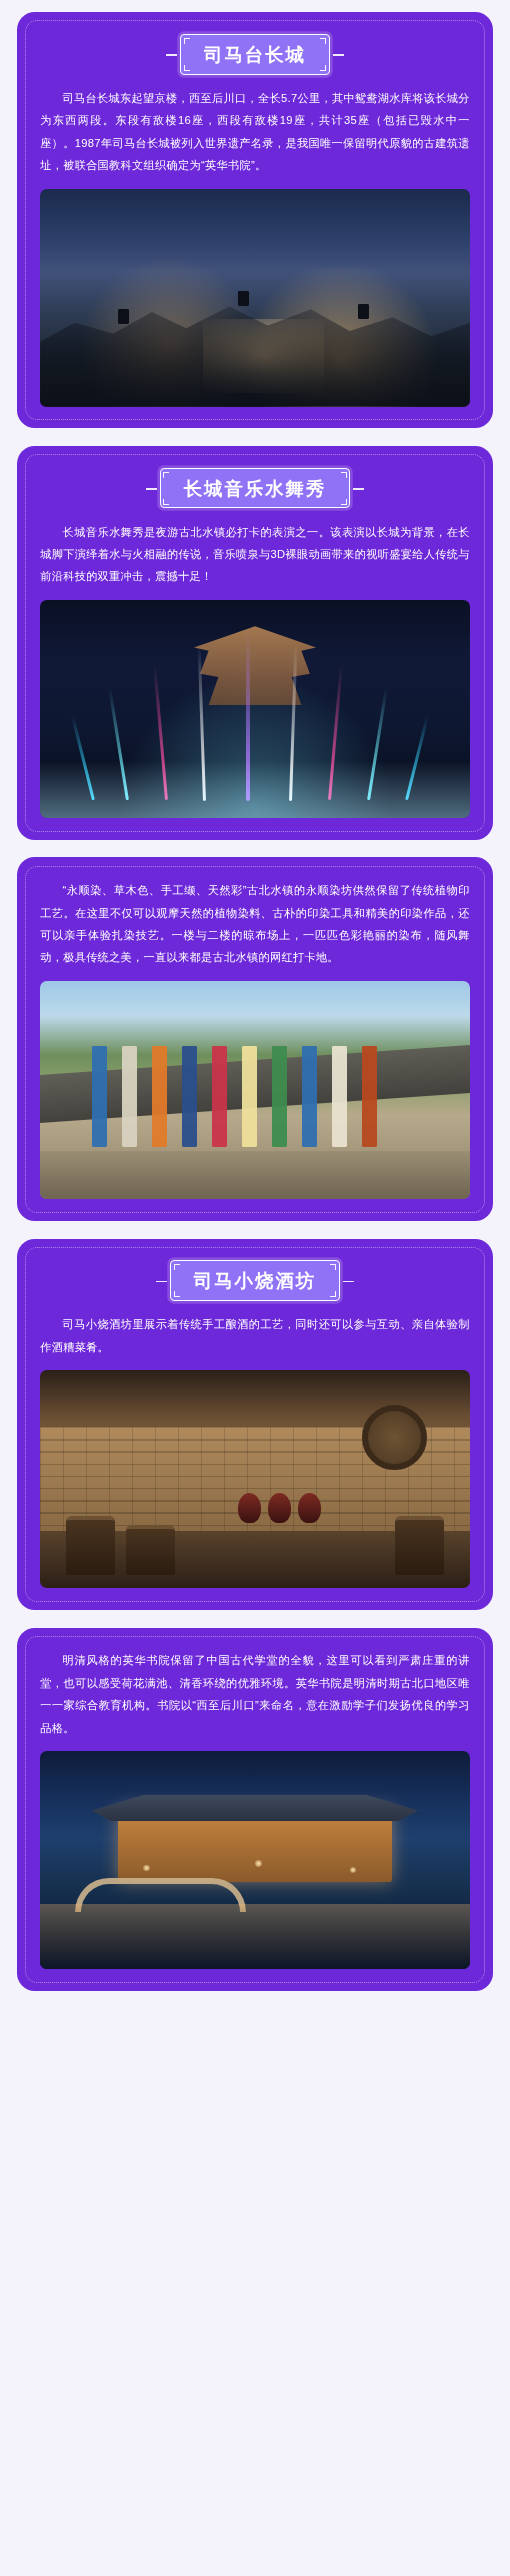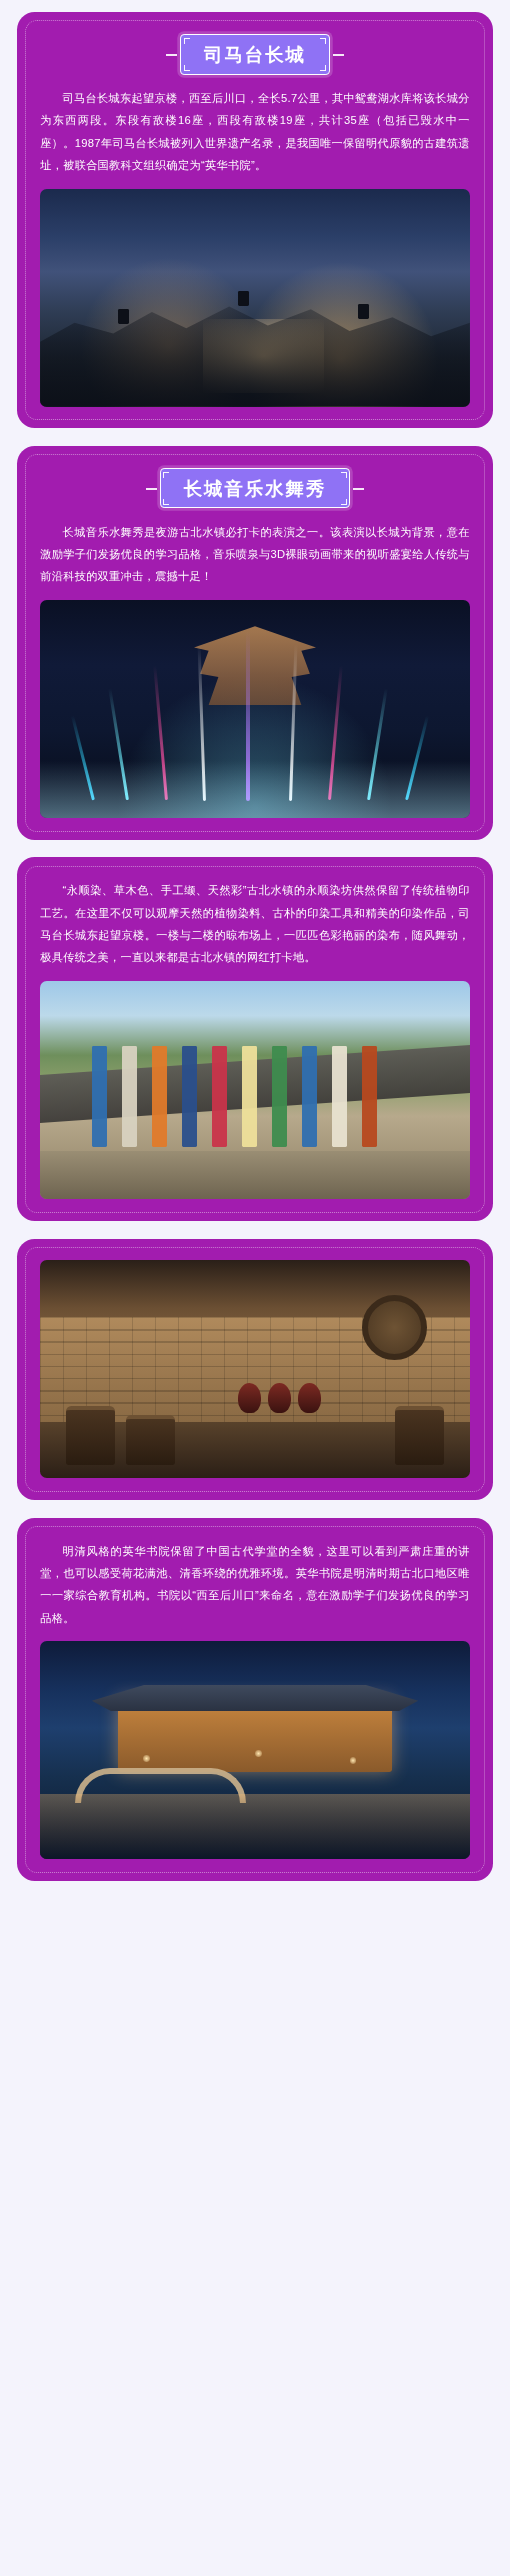--- a/index.html
+++ b/index.html
@@ -12,21 +12,21 @@
     width: 510px;
     min-height: 2576px;
     padding: 12.2px 0 20.4px 0;
     background: #f4f3fc;
   }
 
   .card {
     position: relative;
     width: 476px;
     margin: 0 auto 17.7px auto;
-    background: #a21caf;
+    background: #6d28d9;
     border-radius: 17.7px;
     padding: 17.7px 12.2px 17.7px 12.2px;
   }
   
   .card::before {
     content: "";
     position: absolute;
     left: 8.2px; right: 8.2px; top: 8.2px; bottom: 8.2px;
     border: 1.4px dotted rgba(255,255,255,0.45);
     border-radius: 12.2px;
@@ -239,61 +239,65 @@
 
     </div>
   </div>
 </div>
 
 <div class="card">
   <div class="card-inner">
     <div class="title-wrap">
       <div class="title-plate">长城音乐水舞秀<span class="corner tl"></span><span class="corner tr"></span><span class="corner bl"></span><span class="corner br"></span></div>
     </div>
-    <div class="body-text">长城音乐水舞秀是夜游古北水镇必打卡的表演之一。该表演以长城为背景，意在激励学子们发扬优良的学习品格，音乐喷泉与3D裸眼动画带来的视听盛宴给人传统与前沿科技的双重冲击，震撼十足！</div>
+    <div class="body-text">长城音乐水舞秀是夜游古北水镇必打卡的表演之一。该表演以长城为背景，在长城脚下演绎着水与火相融的传说，音乐喷泉与3D裸眼动画带来的视听盛宴给人传统与前沿科技的双重冲击，震撼十足！</div>
     <div class="photo ph-fountain">
       <div class="pagoda"></div>
       <div class="jet" style="left:12%; height:40%; background:linear-gradient(to top,#32d6ff,rgba(50,214,255,0)); transform:rotate(-14deg);"></div>
       <div class="jet" style="left:20%; height:52%; background:linear-gradient(to top,#6ff0ff,rgba(111,240,255,0)); transform:rotate(-9deg);"></div>
       <div class="jet" style="left:29%; height:62%; background:linear-gradient(to top,#ff4fa3,rgba(255,79,163,0)); transform:rotate(-5deg);"></div>
       <div class="jet" style="left:38%; height:72%; background:linear-gradient(to top,#ffffff,rgba(255,255,255,0)); transform:rotate(-2deg);"></div>
       <div class="jet" style="left:48%; height:78%; background:linear-gradient(to top,#b07bff,rgba(176,123,255,0));"></div>
       <div class="jet" style="left:58%; height:72%; background:linear-gradient(to top,#ffffff,rgba(255,255,255,0)); transform:rotate(2deg);"></div>
       <div class="jet" style="left:67%; height:62%; background:linear-gradient(to top,#ff4fa3,rgba(255,79,163,0)); transform:rotate(5deg);"></div>
       <div class="jet" style="left:76%; height:52%; background:linear-gradient(to top,#6ff0ff,rgba(111,240,255,0)); transform:rotate(9deg);"></div>
       <div class="jet" style="left:85%; height:40%; background:linear-gradient(to top,#32d6ff,rgba(50,214,255,0)); transform:rotate(14deg);"></div>
       <div class="mist"></div>
 
     </div>
   </div>
 </div>
 
 <div class="card">
   <div class="card-inner">
-    <div class="body-text">“永顺染、草木色、手工缬、天然彩”古北水镇的永顺染坊供然保留了传统植物印工艺。在这里不仅可以观摩天然的植物染料、古朴的印染工具和精美的印染作品，司马台长城东起望京楼。一楼与二楼的晾布场上，一匹匹色彩艳丽的染布，随风舞动，极具传统之美，一直以来都是古北水镇的网红打卡地。</div>
+    <div class="body-text">“永顺染、草木色、手工缬、天然彩”古北水镇的永顺染坊供然保留了传统植物印工艺。在这里不仅可以观摩天然的植物染料、古朴的印染工具和精美的印染作品，还可以亲手体验扎染技艺。一楼与二楼的晾布场上，一匹匹色彩艳丽的染布，随风舞动，极具传统之美，一直以来都是古北水镇的网红打卡地。</div>
     <div class="photo ph-dye">
       <div class="roof"></div>
       <div class="cloth" style="left:12%; background:#2f6fb0;"></div>
       <div class="cloth" style="left:19%; background:#d8d2c0;"></div>
       <div class="cloth" style="left:26%; background:#e07a2a;"></div>
       <div class="cloth" style="left:33%; background:#2a4f8c;"></div>
       <div class="cloth" style="left:40%; background:#c9344a;"></div>
       <div class="cloth" style="left:47%; background:#eedf9a;"></div>
       <div class="cloth" style="left:54%; background:#3e8c4e;"></div>
       <div class="cloth" style="left:61%; background:#2f6fb0;"></div>
       <div class="cloth" style="left:68%; background:#e8e2d0;"></div>
       <div class="cloth" style="left:75%; background:#b7491f;"></div>
       <div class="ground"></div>
 
     </div>
   </div>
 </div>
 
 <div class="card">
   <div class="card-inner">
+    <div class="title-wrap">
+      <div class="title-plate">司马小烧酒坊<span class="corner tl"></span><span class="corner tr"></span><span class="corner bl"></span><span class="corner br"></span></div>
+    </div>
+    <div class="body-text">司马小烧酒坊里展示着传统手工酿酒的工艺，同时还可以参与互动、亲自体验制作酒糟菜肴。</div>
     <div class="photo ph-brew">
       <div class="wall"></div>
       <div class="wheel"></div>
       <div class="vat" style="left:6%;"></div>
       <div class="vat" style="left:20%; height:50px;"></div>
       <div class="vat" style="right:6%;"></div>
       <div class="jar" style="left:46%; bottom:30%;"></div>
       <div class="jar" style="left:53%; bottom:30%;"></div>
       <div class="jar" style="left:60%; bottom:30%;"></div>
 

